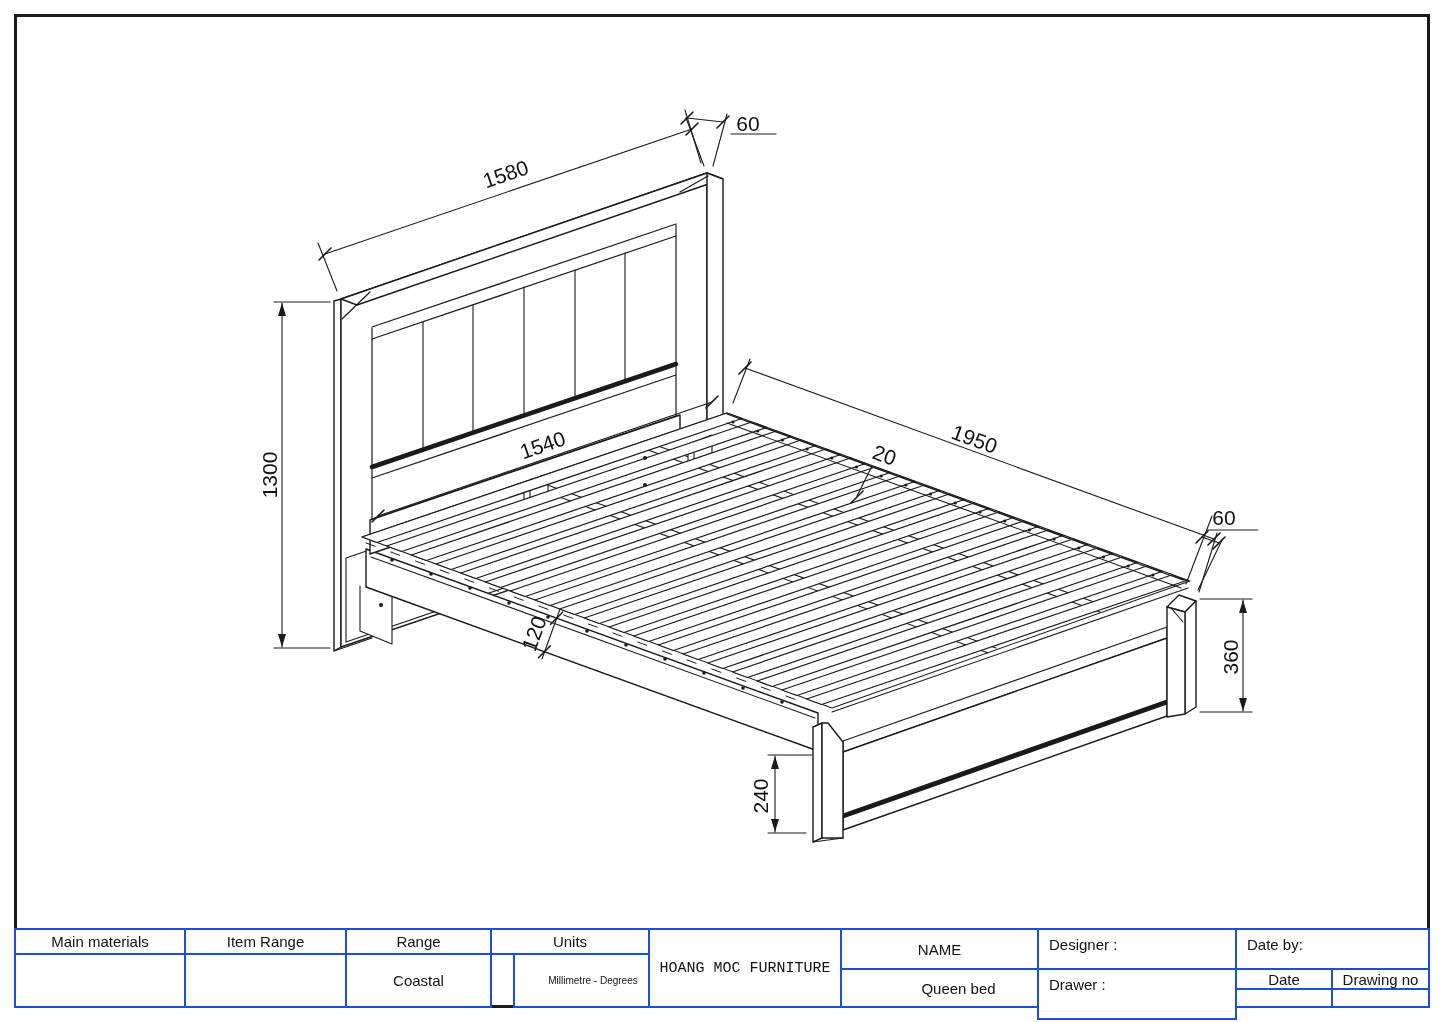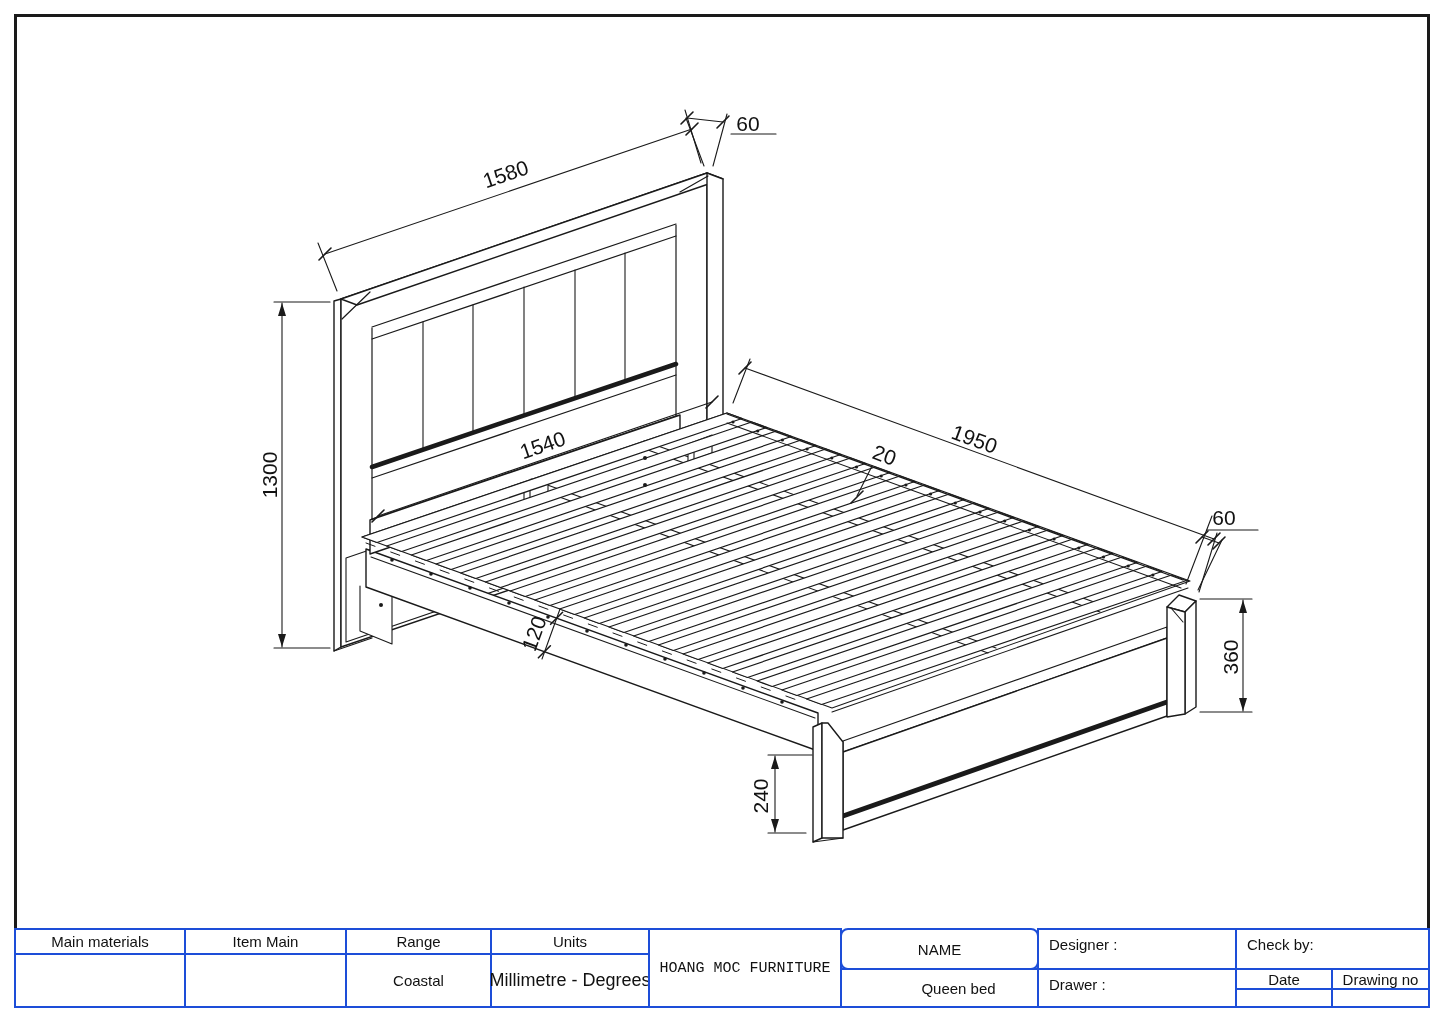--- a/index.html
+++ b/index.html
@@ -7,21 +7,21 @@
          font-family:"Liberation Sans",sans-serif;}
   .frame{position:absolute;left:14px;top:14px;width:1416px;height:994px;
          border:3px solid #1a1a1a;box-sizing:border-box;}
   svg{position:absolute;left:0;top:0;}
   svg text{font-family:"Liberation Sans",sans-serif;fill:#111;}
   .dimtxt{font-size:21px;}
   .cell{position:absolute;box-sizing:border-box;border:2px solid #1d4ed8;background:#fff;
         display:flex;align-items:center;justify-content:center;
         font-size:15px;color:#111;white-space:nowrap;}
   .cell.left{justify-content:flex-start;padding-left:10px;}
-  .cell.small{font-size:18px;}
+  .cell.small{font-size:10px;margin-left:23px;}
 </style>
 </head>
 <body>
 
 <div class="sheet">
 
 <svg width="1445" height="1022" viewBox="0 0 1445 1022">
   <g stroke="#1a1a1a" stroke-width="1.4" fill="none" stroke-linecap="round" stroke-linejoin="round">
 
     <g>
@@ -254,37 +254,37 @@
     <text x="760" y="800" transform="rotate(-90 762 794)">240</text>
   </g>
 </svg>
 
 <div class="frame"></div>
 
 <div>
   <div class="cell" style="left:14px;top:928px;width:172px;height:27px;">Main materials</div>
   <div class="cell" style="left:14px;top:953px;width:172px;height:55px;"></div>
 
-  <div class="cell" style="left:184px;top:928px;width:163px;height:27px;">Item Main</div>
+  <div class="cell" style="left:184px;top:928px;width:163px;height:27px;">Item Range</div>
   <div class="cell" style="left:184px;top:953px;width:163px;height:55px;"></div>
 
   <div class="cell" style="left:345px;top:928px;width:147px;height:27px;">Range</div>
   <div class="cell" style="left:345px;top:953px;width:147px;height:55px;">Coastal</div>
 
   <div class="cell" style="left:490px;top:928px;width:160px;height:27px;">Units</div>
   <div class="cell small" style="left:490px;top:953px;width:160px;height:55px;">Millimetre - Degrees</div>
 
   <div class="cell" style="left:648px;top:928px;width:194px;height:80px;font-family:Liberation Mono, monospace;">HOANG MOC FURNITURE</div>
 
-  <div class="cell" style="left:840px;top:928px;width:199px;height:42px;border-radius:8px;">NAME</div>
+  <div class="cell" style="left:840px;top:928px;width:199px;height:42px;">NAME</div>
   <div class="cell" style="left:840px;top:968px;width:199px;height:40px;padding-left:38px;">Queen bed</div>
 
   <div class="cell left" style="left:1037px;top:928px;width:200px;height:42px;align-items:flex-start;padding-top:6px;">Designer :</div>
-  <div class="cell left" style="left:1037px;top:968px;width:200px;height:40px;align-items:flex-start;padding-top:6px;">Drawer :</div>
-
-  <div class="cell left" style="left:1235px;top:928px;width:195px;height:42px;align-items:flex-start;padding-top:6px;">Check by:</div>
+  <div class="cell left" style="left:1037px;top:968px;width:200px;height:52px;align-items:flex-start;padding-top:6px;">Drawer :</div>
+
+  <div class="cell left" style="left:1235px;top:928px;width:195px;height:42px;align-items:flex-start;padding-top:6px;">Date by:</div>
   <div class="cell" style="left:1235px;top:968px;width:98px;height:22px;">Date</div>
   <div class="cell" style="left:1331px;top:968px;width:99px;height:22px;">Drawing no</div>
   <div class="cell" style="left:1235px;top:988px;width:98px;height:20px;"></div>
   <div class="cell" style="left:1331px;top:988px;width:99px;height:20px;"></div>
 </div>
 
 </div>
 
 </body></html>

